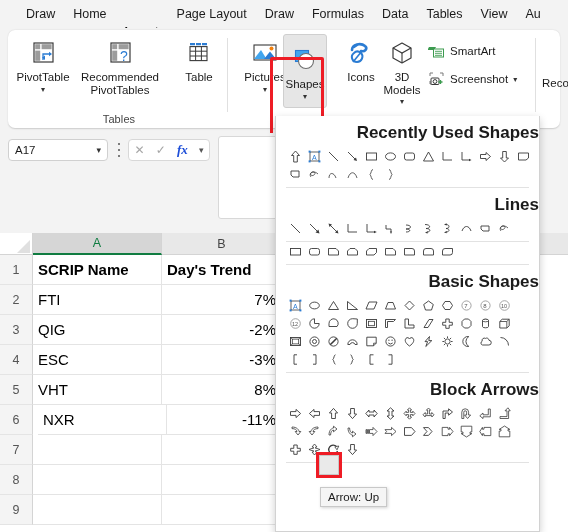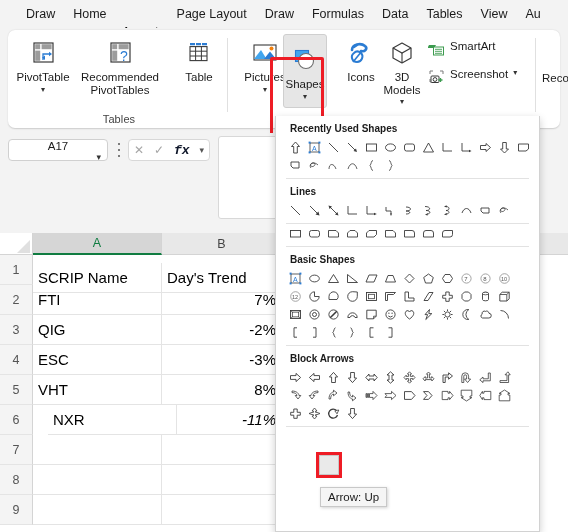--- a/index.html
+++ b/index.html
@@ -52,21 +52,21 @@
     position:absolute; top:4px; width:62px; height:74px;
     display:flex; flex-direction:column; align-items:center;
     font-size:11.5px; color:#1b1b1b; line-height:12.5px; text-align:center;
     padding-top:4px;
   }
   .bigbtn .ico { height:30px; display:flex; align-items:center; justify-content:center; margin-bottom:3px; }
   .bigbtn .lbl { white-space:nowrap; }
   .chev { font-size:8px; line-height:9px; margin-top:1px; color:#333; }
 
   .smallbtn {
-    position:absolute; height:22px; display:flex; align-items:flex-start;
+    position:absolute; height:22px; display:flex; align-items:center;
     font-size:11.5px; color:#1b1b1b; gap:5px;
   }
   .smallbtn .ico { width:17px; height:17px; display:flex; align-items:center; justify-content:center; }
 
   
   #shapes-btn {
     background:#e6e6e6;
     border:1px solid #cfcfcf;
     border-radius:3px;
   }
@@ -74,33 +74,33 @@
     position:absolute; border:3px solid #ee1c25; border-radius:2px;
     pointer-events:none;
   }
 
   
   .fbar { position:absolute; left:0; top:133px; width:568px; height:36px; background:#f3f3f3; }
   .namebox {
     position:absolute; left:8px; top:6px; width:100px; height:22px;
     background:#fff; border:1px solid #d0d0d0; border-radius:4px;
     display:flex; align-items:center; padding:0 6px;
-    font-size:11.5px; color:#1b1b1b;flex-direction:column;
+    font-size:11.5px; color:#1b1b1b;
   }
   .namebox .nb-chev { margin-left:auto; font-size:9px; color:#333; }
   .dots { position:absolute; left:116px; top:10px; width:6px; height:14px;
           display:flex; flex-direction:column; justify-content:space-between; align-items:center; }
   .dots i { display:block; width:2px; height:2px; background:#555; border-radius:50%; }
   .fxgroup {
     position:absolute; left:128px; top:6px; width:82px; height:22px;
     background:#fff; border:1px solid #d8d8d8; border-radius:4px;
     display:flex; align-items:center; justify-content:space-around;
     color:#a6a6a6; font-size:12px;
   }
-  .fxgroup .fx { color:#0f172a; font-family:Liberation Mono, monospace; font-style:italic; font-weight:bold; font-size:13px; }
+  .fxgroup .fx { color:#1d4ed8; font-family:Liberation Serif, serif; font-style:italic; font-weight:bold; font-size:13px; }
   .fxgroup .cv { font-size:9px; color:#555; }
   .formula-input {
     position:absolute; left:218px; top:3px; width:108px; height:83px;
     background:#fff; border:1px solid #d8d8d8; border-radius:3px;
   }
 
   
   .gridwrap { position:absolute; left:0; top:233px; width:568px; height:299px; background:#fff; }
   .corner {
     position:absolute; left:0; top:0; width:33px; height:22px;
@@ -124,33 +124,34 @@
     display:flex; align-items:center; justify-content:center;
     font-size:12.5px; color:#555;
   }
   .cell {
     position:absolute; height:30px;
     border-right:1px solid #e4e4e4; border-bottom:1px solid #e4e4e4;
     display:flex; align-items:center;
     font-size:15px; color:#000; padding:0 5px;
     white-space:nowrap; overflow:hidden;
   }
-  .cell.hdrow { font-weight:normal;margin-top:8px; }
+  .cell.hdrow { font-weight:bold; }
   .cell.num { justify-content:flex-end; }
 
   
   .dropdown {
     position:absolute; left:275px; top:116px; width:265px; height:416px;
     background:#fff; border:1px solid #d2d2d2; border-top:none;
     box-shadow:0 3px 8px rgba(0,0,0,.20);
     overflow:hidden;
   }
   .dd-title {
-    font-size:10px; font-weight:bold; color:#1b1b1b;
+    font-size:17px; font-weight:bold; color:#1b1b1b;
     padding:7px 0 4px 14px;
+    text-align:right;
   }
   .dd-sep { height:1px; background:#e2e2e2; margin:4px 10px 0 10px; }
   .shaperow { display:flex; padding-left:10px; flex-wrap:wrap; }
   .shape {
     width:19px; height:18px; display:flex; align-items:center; justify-content:center;
     color:#2b2b2b;
   }
   .shape svg { display:block; }
 
   .arrow-hl {
@@ -416,24 +417,24 @@
     <div class="cell" style="left:33px; top:142px; width:129px;">
         <span>VHT</span>
       </div>
     <div class="cell num" style="left:162px; top:142px; width:120px;">
         <span>8%</span>
       </div>
 
     <div class="rowhdr" style="top:172px;">
         <span>6</span>
       </div>
-    <div class="cell" style="left:48px; top:172px; width:129px;">
+    <div class="cell" style="left:38px; top:172px; width:129px;">
         <span>NXR</span>
       </div>
-    <div class="cell num" style="left:162px; top:172px; width:120px;font-style:italic;">
+    <div class="cell num" style="left:162px; top:172px; width:120px;">
         <span>-11%</span>
       </div>
 
     <div class="rowhdr" style="top:202px;">
         <span>7</span>
       </div>
     <div class="cell" style="left:33px; top:202px; width:129px;">
         <span></span>
       </div>
     <div class="cell num" style="left:162px; top:202px; width:120px;">

